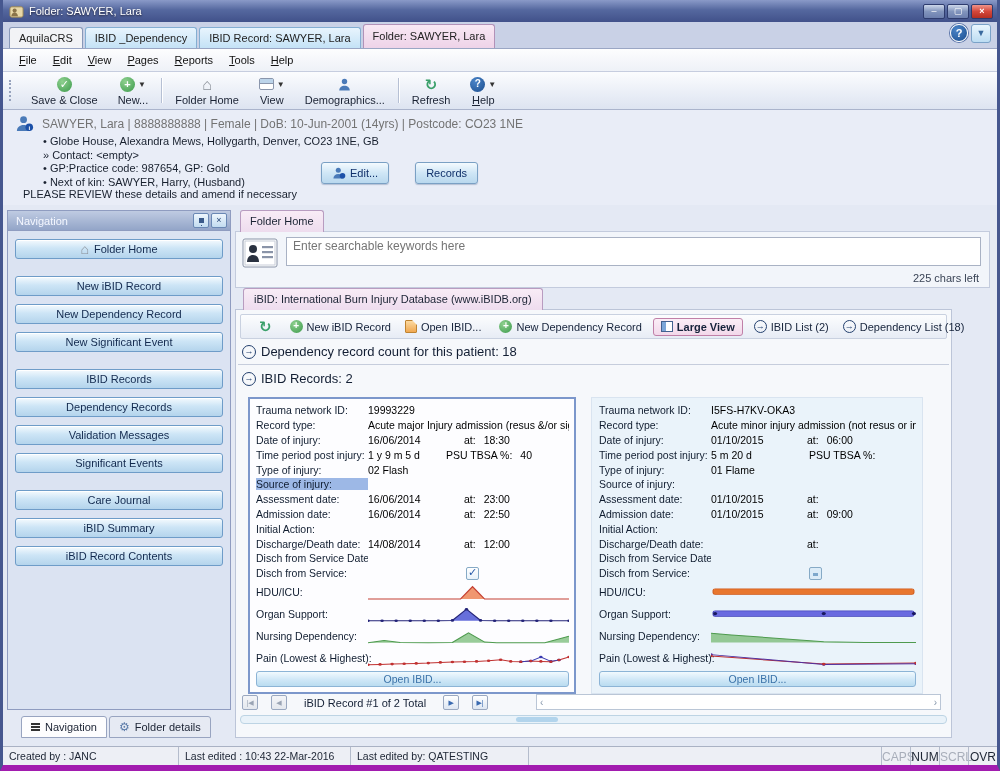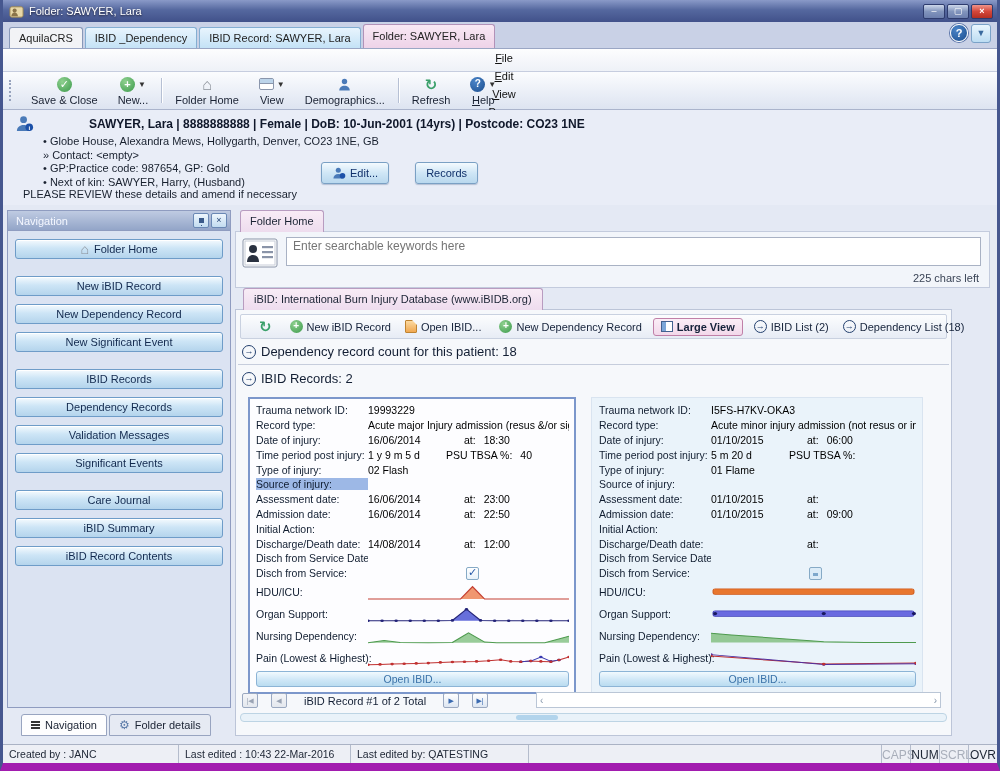--- a/index.html
+++ b/index.html
@@ -1,36 +1,36 @@
 <!DOCTYPE html>
 <html><head>
 <meta charset="utf-8">
 <style>
   * { margin:0; padding:0; box-sizing:border-box; }
   html,body { width:1000px; height:771px; font-family:"Liberation Sans","DejaVu Sans",sans-serif; font-size:11px; color:#1a2233; }
-  .window { position:relative; width:1000px; height:771px; background:#e4e9f4; border-left:3px solid #46578f; border-right:3px solid #46578f; border-bottom:8px solid #a21caf; overflow:hidden; }
+  .window { position:relative; width:1000px; height:771px; background:#e4e9f4; border-left:3px solid #46578f; border-right:3px solid #46578f; border-bottom:6px solid #a21caf; overflow:hidden; }
 
   
   .titlebar { height:22px; background:linear-gradient(#8a9ac8,#55689f 45%,#41518a); display:flex; align-items:center; padding:0 4px; }
   .app-icon { width:15px; height:15px; margin:0 5px 0 2px; flex:none; }
   .title-text { color:#fff; font-size:11px; text-shadow:0 1px 2px #223; flex:1; }
   .winbtn { width:22px; height:15px; margin-left:2px; border:1px solid #2e3c6e; border-radius:2px; font-size:9px; line-height:12px; text-align:center; color:#fff; background:linear-gradient(#cdd7ea,#8295bd 50%,#6c7fae); }
   .winbtn.close { background:linear-gradient(#f0948a,#d4473a 50%,#b52f22); font-weight:bold; }
 
   
   .tabstrip { height:27px; background:#c9d1e6; display:flex; align-items:flex-end; padding:0 6px; position:relative; border-bottom:1px solid #9aa6c4; }
   .atab { height:21px; line-height:20px; padding:0 9px; margin-right:2px; border:1px solid #8898b8; border-bottom:none; border-radius:3px 3px 0 0; background:#f2f3f6; font-size:11px; color:#222; }
   .atab.blue { background:linear-gradient(#e8f4fd,#c4e2f6); border-color:#84aed2; }
   .atab.active { background:linear-gradient(#f8e8f4,#eed3e8); border-color:#b292b8; height:24px; line-height:23px; }
   .strip-btns { position:absolute; right:6px; top:2px; display:flex; gap:3px; }
   .help-round { width:18px; height:18px; border-radius:50%; background:radial-gradient(circle at 35% 30%,#4a84c8,#1c4e8e); color:#fff; border:1px solid #fff; box-shadow:0 0 0 1px #5a74a8; font-weight:bold; font-size:11px; text-align:center; line-height:17px; }
   .chev-btn { width:20px; height:19px; border:1px solid #7aa2c8; border-radius:3px; background:linear-gradient(#eaf6fe,#bcdcf2); color:#3a6a9e; font-size:9px; text-align:center; line-height:17px; }
 
   
-  .menubar { height:23px; background:linear-gradient(#fdfdfe,#eef1f7); border-bottom:1px solid #c6cddf; display:flex; align-items:center; padding-left:8px;flex-direction:column; }
+  .menubar { height:23px; background:linear-gradient(#fdfdfe,#eef1f7); border-bottom:1px solid #c6cddf; display:flex; align-items:center; padding-left:8px; }
   .menu-item { display:inline-block; padding:3px 8px; font-size:11px; color:#111; }
   .menu-item::first-letter { text-decoration:underline; }
 
   
   .toolbar { height:38px; background:linear-gradient(#fbfcfe,#dde4f1); border-bottom:1px solid #aab4cc; display:flex; align-items:stretch; padding:2px 2px; }
   .tb-grip { width:8px; border-left:2px dotted #97a3bd; margin:6px 4px 6px 4px; }
   .tb-btn { display:flex; flex-direction:column; align-items:center; justify-content:center; padding:1px 10px; border-radius:3px; position:relative; }
   .tb-ico-row { display:flex; align-items:center; gap:3px; height:17px; }
   .tb-label { font-size:11px; color:#1a2233; margin-top:1px; white-space:nowrap; }
   .tb-label.ul::first-letter { text-decoration:underline; }
@@ -42,21 +42,21 @@
   .ic-home  { color:#8a9098; font-size:16px; line-height:15px; }
   .ic-refresh { color:#3aa06a; font-size:15px; font-weight:bold; line-height:15px; }
   .ic-help { width:15px; height:15px; border-radius:50%; background:radial-gradient(circle at 35% 30%,#4a84c8,#1c4e8e); color:#fff; font-size:10px; line-height:14px; text-align:center; font-weight:bold; }
   .ic-view { width:15px; height:12px; border:1px solid #8a96ac; background:#fff; border-radius:2px; position:relative; }
   .ic-view::before { content:""; position:absolute; left:0; right:0; top:0; height:4px; background:#bcd4ea; border-bottom:1px solid #8a96ac; }
   .person-svg { width:15px; height:15px; }
 
   
   .patient { height:95px; background:#e9edf7; padding:4px 8px 0 12px; position:relative; }
   .pat-head { display:flex; align-items:center; gap:8px; }
-  .pat-summary { font-weight:bold; font-size:12px; color:#0f172a;margin-left:47px; }
+  .pat-summary { font-weight:normal; font-size:12px; color:#737373; }
   .pat-lines { margin:2px 0 0 28px; line-height:13.5px; color:#18202e; }
   .pat-review { position:absolute; left:20px; bottom:5px; font-size:11px; color:#18202e; }
   .pat-btns { position:absolute; left:318px; top:52px; display:flex; gap:26px; }
   .pbtn { min-width:56px; height:22px; border:1px solid #7aa0c4; border-radius:3px; background:linear-gradient(#f4fafe,#cfe6f6 50%,#b9d8ee); display:flex; align-items:center; justify-content:center; gap:4px; padding:0 10px; font-size:11px; color:#10306a; box-shadow:0 1px 1px rgba(80,110,150,.35); }
 
   
   .workspace { position:absolute; top:205px; bottom:23px; left:0; right:0; }
 
   
   .navpanel { position:absolute; left:4px; top:5px; width:224px; bottom:32px; background:#dbe3f2; border:1px solid #8violet090b8; border:1px solid #8f9cc0; }
@@ -544,21 +544,21 @@
                 <span class="cval wide">Acute minor injury admission (not resus or inha...</span>
               </div>
             <div class="crow">
                 <span class="clbl">Date of injury:</span>
                 <span class="cval">01/10/2015</span>
                 <span class="cxl">at:</span>
                 <span class="cxv">06:00</span>
               </div>
             <div class="crow">
                 <span class="clbl">Time period post injury:</span>
-                <span class="cval" style="width:78px">5 m 20 d</span>
+                <span class="cval" style="width:98px">5 m 20 d</span>
                 <span class="cxl">PSU TBSA %:</span>
                 <span class="cxv"></span>
               </div>
             <div class="crow">
                 <span class="clbl">Type of injury:</span>
                 <span class="cval wide">01 Flame</span>
               </div>
             <div class="crow">
                 <span class="clbl">Source of injury:</span>
                 <span class="cval wide"></span>

